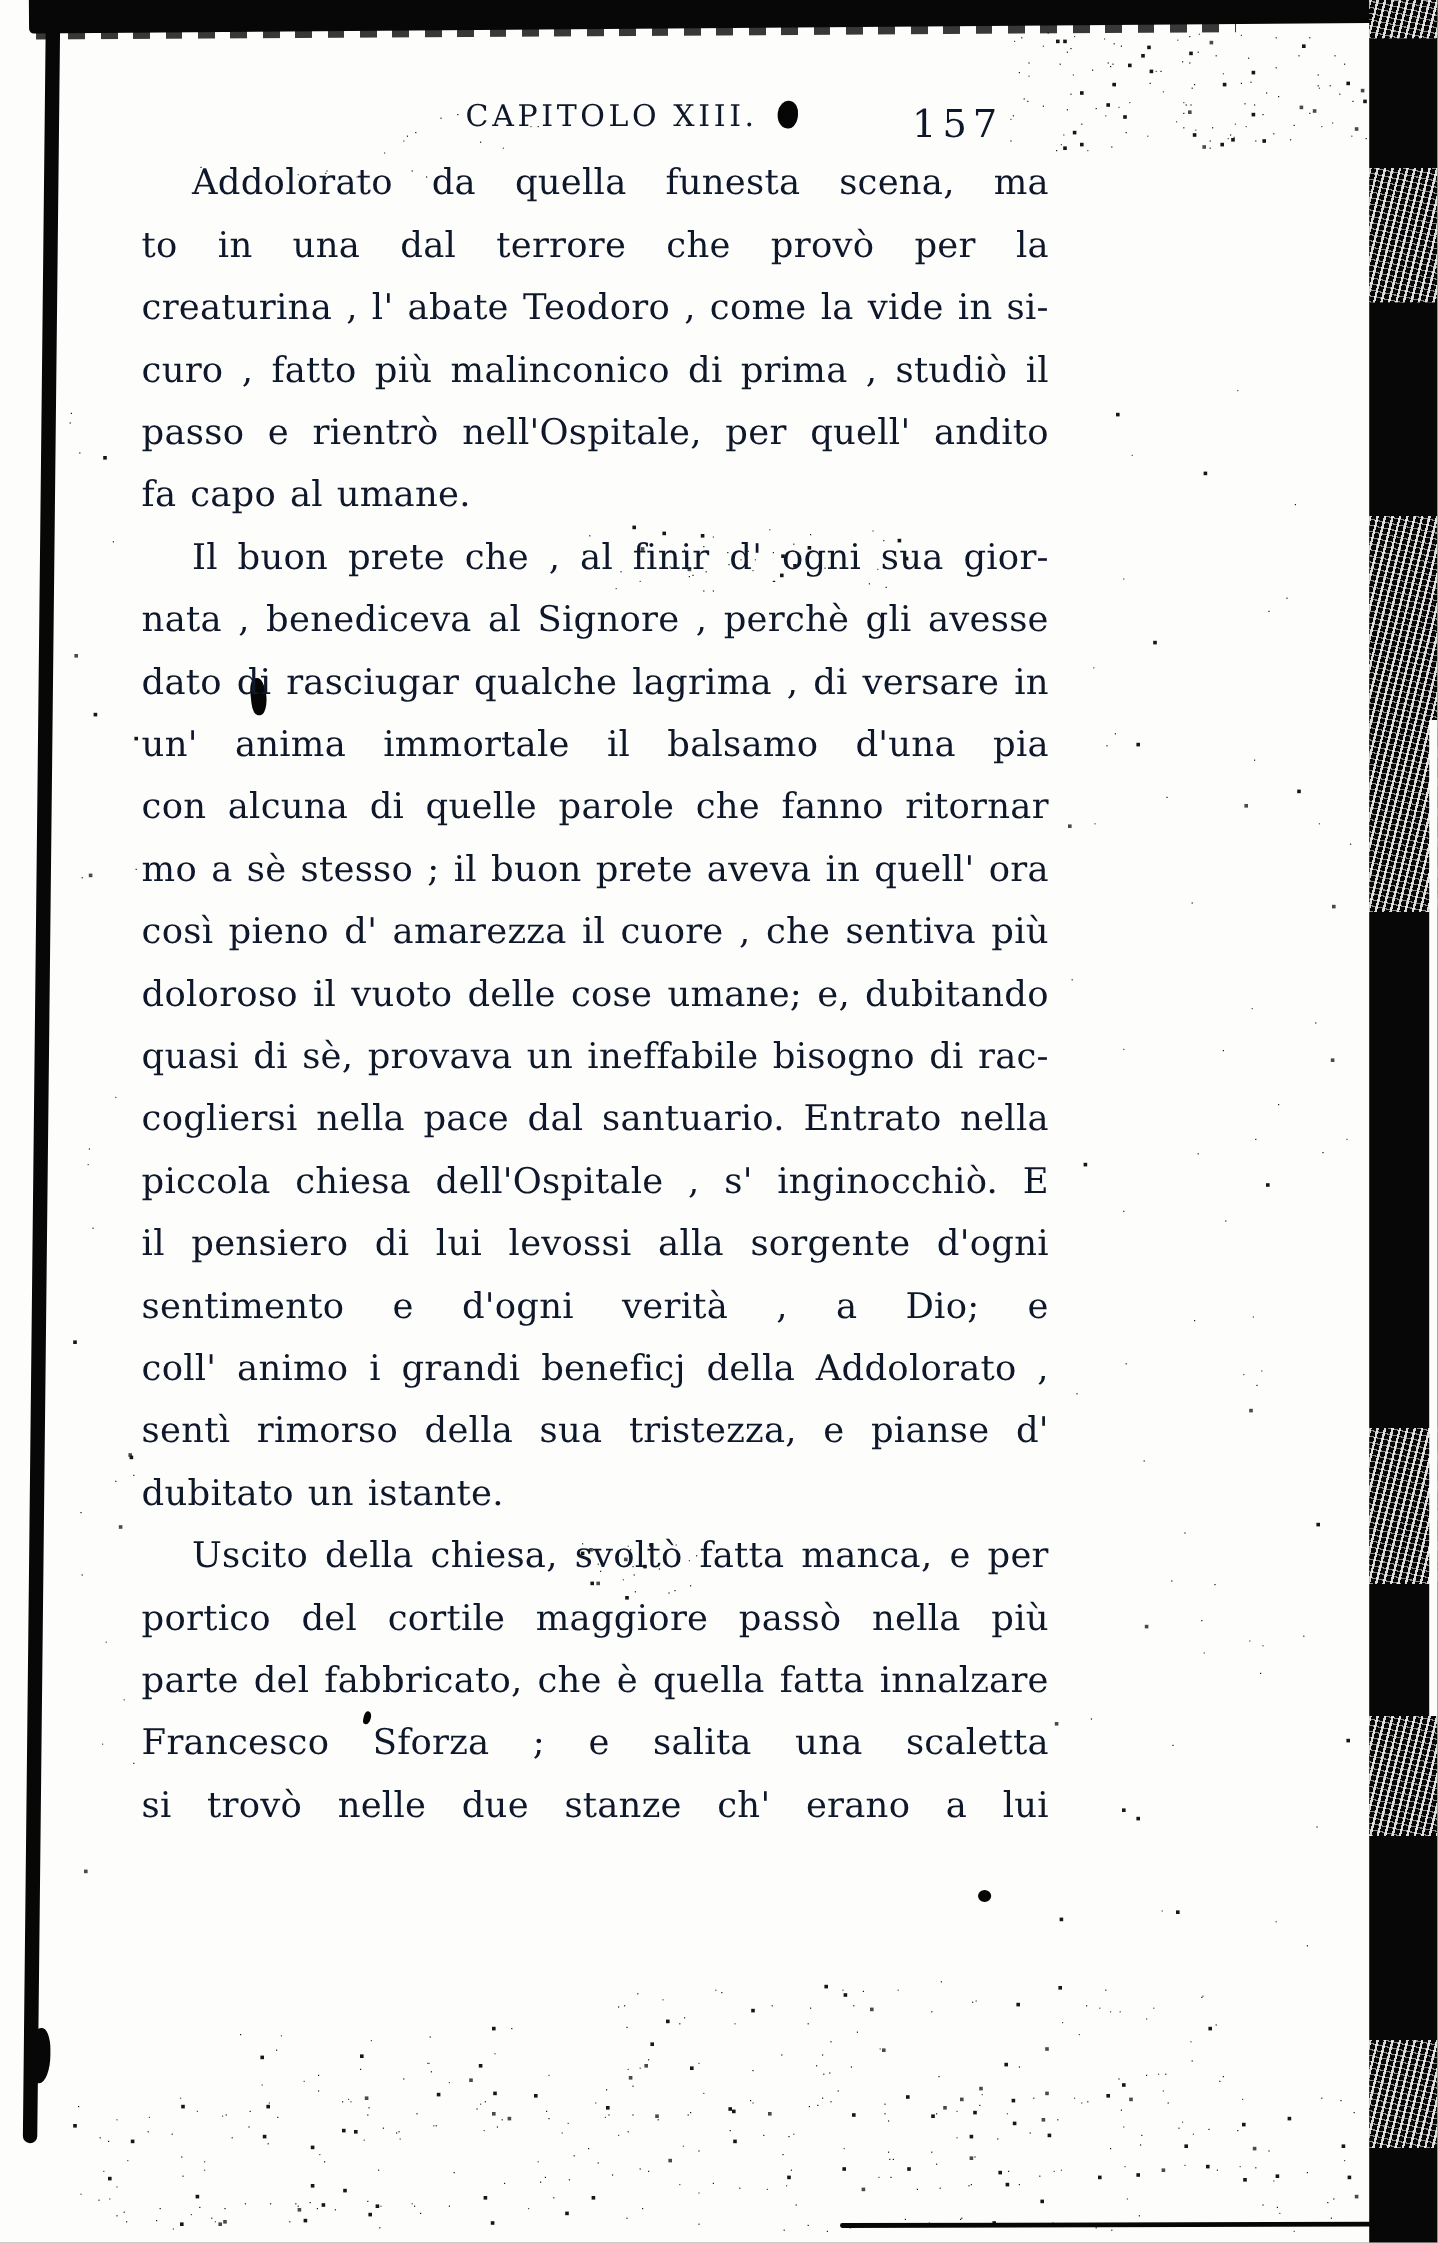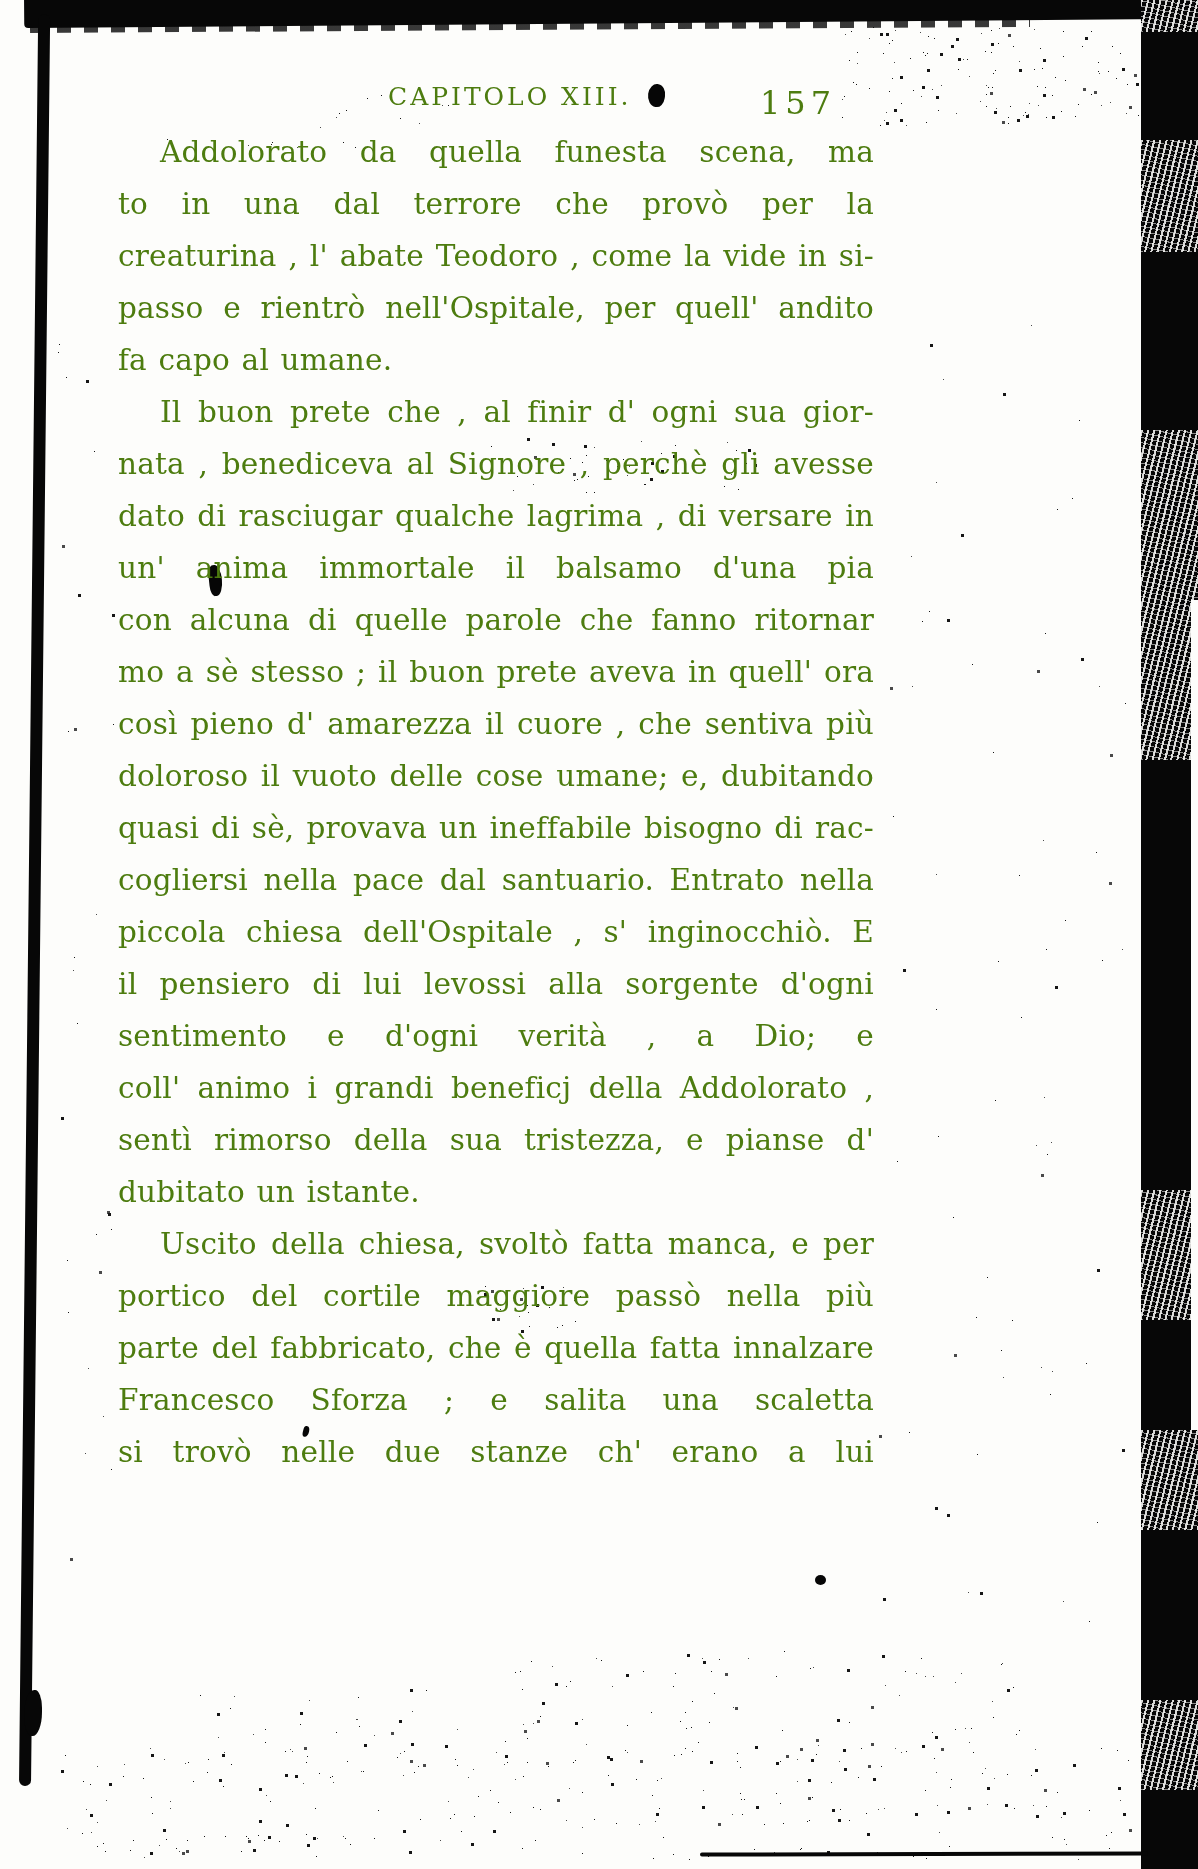--- a/index.html
+++ b/index.html
@@ -1,20 +1,20 @@
 <!DOCTYPE html>
 <html><head>
 <meta charset="utf-8">
 <style>
   html,body{margin:0;padding:0;background:#777;}
   .scan{
     position:relative;width:1198px;height:1869px;margin:0 auto;
     background:#fdfdfb;overflow:hidden;
     font-family:"DejaVu Serif","Liberation Serif",serif;
-    color:#4d7c0f;
+    color:#0f172a;
   }
   
   .top-band{
     position:absolute;left:24px;top:-6px;width:1180px;height:34px;
     background:#070707;transform:rotate(-0.45deg);transform-origin:left top;
     border-radius:0 0 8px 4px;z-index:3;
   }
   .top-band-rag{
     position:absolute;left:30px;top:24px;width:1000px;height:9px;z-index:3;
     background:repeating-linear-gradient(90deg,#070707 0 14px,transparent 14px 27px);
@@ -101,20 +101,21 @@
   <div class="ink-blot blot-header"></div>
   <div class="ink-blot blot-di"></div>
   <div class="ink-blot blot-morte"></div>
   <div class="ink-blot blot-del"></div>
 
   <div class="text-block">
       <div class="paragraph">
         <div class="line first">Addolorato da quella funesta scena, ma solleva-</div>
         <div class="line">to in una dal terrore che provò per la disgraziata</div>
         <div class="line">creaturina , l' abate Teodoro , come la vide in si-</div>
+        <div class="line">curo , fatto più malinconico di prima , studiò il</div>
         <div class="line">passo e rientrò nell'Ospitale, per quell' andito che</div>
         <div class="line end">fa capo al umane.</div>
       </div>
       <div class="paragraph">
         <div class="line first">Il buon prete che , al finir d' ogni sua gior-</div>
         <div class="line">nata , benediceva al Signore , perchè gli avesse</div>
         <div class="line">dato di rasciugar qualche lagrima , di versare in</div>
         <div class="line">un' anima immortale il balsamo d'una pia speranza,</div>
         <div class="line">con alcuna di quelle parole che fanno ritornar l'uo-</div>
         <div class="line">mo a sè stesso ; il buon prete aveva in quell' ora</div>

